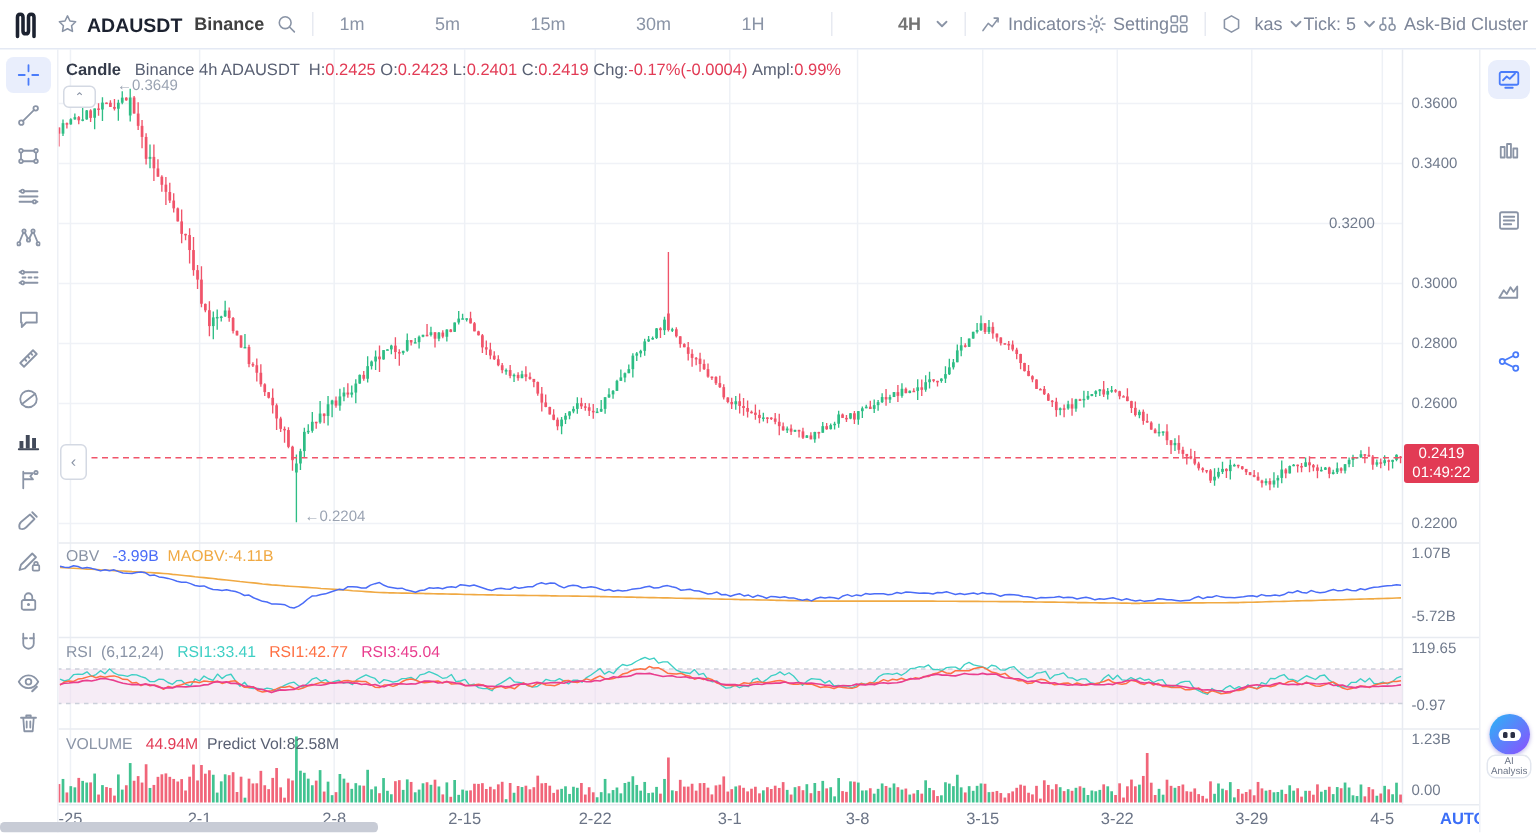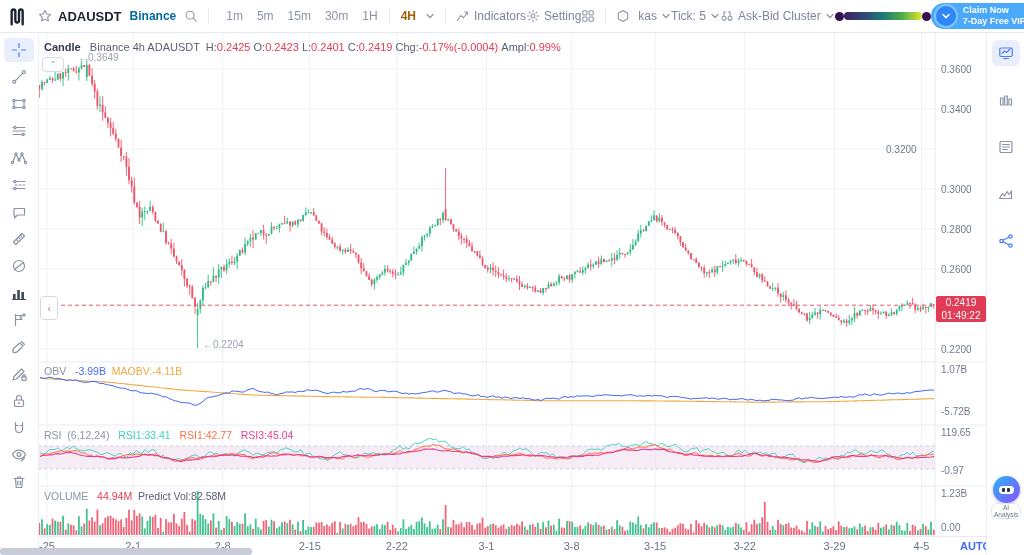--- a/index.html
+++ b/index.html
@@ -11,23 +11,23 @@
   #overlay .lbl{position:absolute;white-space:nowrap;}
   
   #topbar{position:absolute;left:0;top:0;width:1024px;height:32px;background:#fff;
           border-bottom:1px solid #e4e9f4;z-index:5;display:flex;align-items:center;
           font-size:12px;color:#7d8699;}
   #topbar .sep{width:1px;height:16px;background:#e7eaf1;margin:0 10px;flex:0 0 auto;}
   .ico{display:inline-flex;align-items:center;justify-content:center;flex:0 0 auto;}
   .ico svg{stroke:#8a94a6;fill:none;stroke-width:1.2;stroke-linecap:round;stroke-linejoin:round;}
   .tbtn{display:flex;align-items:center;gap:4px;cursor:pointer;flex:0 0 auto;}
   .tf{margin:0 7px;color:#8a94a6;font-size:12px;cursor:pointer;}
-  .tf.active{color:#a16207;font-weight:bold;}
+  .tf.active{color:#737373;font-weight:bold;}
   #symbol{font-weight:bold;color:#1c2230;font-size:13px;margin-left:6px;}
-  #exchange{font-weight:bold;color:#0369a1;font-size:12px;margin-left:8px;}
+  #exchange{font-weight:bold;color:#404040;font-size:12px;margin-left:8px;}
   #gradbar{width:78px;height:8px;border-radius:4px;flex:0 0 auto;
            background:linear-gradient(90deg,#3e1d62,#31477c,#1f7a72,#4fae48,#e3e62f);}
   .gdot{width:9px;height:9px;border-radius:50%;background:#35114f;flex:0 0 auto;}
   #vip-btn{display:flex;align-items:center;background:#4aa9fb;border-radius:14px;
            height:26px;padding:0 10px 0 3px;color:#fff;cursor:pointer;flex:0 0 auto;}
   #vip-badge{width:20px;height:20px;border-radius:50%;background:#2f86f6;display:flex;
              align-items:center;justify-content:center;margin-right:5px;border:2px solid #7cc3ff;}
   #vip-text{font-size:9px;font-weight:bold;line-height:11px;}
   
   #left-toolbar{position:absolute;left:0;top:32px;width:38px;height:523px;background:#fff;
@@ -865,21 +865,21 @@
   </span>
   <span id="symbol">ADAUSDT</span>
   <span id="exchange">Binance</span>
   <span class="ico" style="margin-left:8px;">
     <svg width="14" height="14" viewBox="0 0 16 16">
         <circle cx="7" cy="7" r="4.5"></circle>
         <path d="M10.5 10.5L14 14"></path>
       </svg>
   </span>
   <span class="sep"></span>
-  <span id="tf-group" style="display:flex;align-items:center;">
+  <span id="tf-group" style="display:flex;align-items:center;gap:33px;">
       <span class="tf">1m</span>
       <span class="tf">5m</span>
       <span class="tf">15m</span>
       <span class="tf">30m</span>
       <span class="tf">1H</span>
       <span class="sep" style="margin: 0px 4px;"></span>
       <span class="tf active">4H</span>
     </span>
   <span class="ico" style="margin-left:2px;">
     <svg width="10" height="10" viewBox="0 0 10 10">

